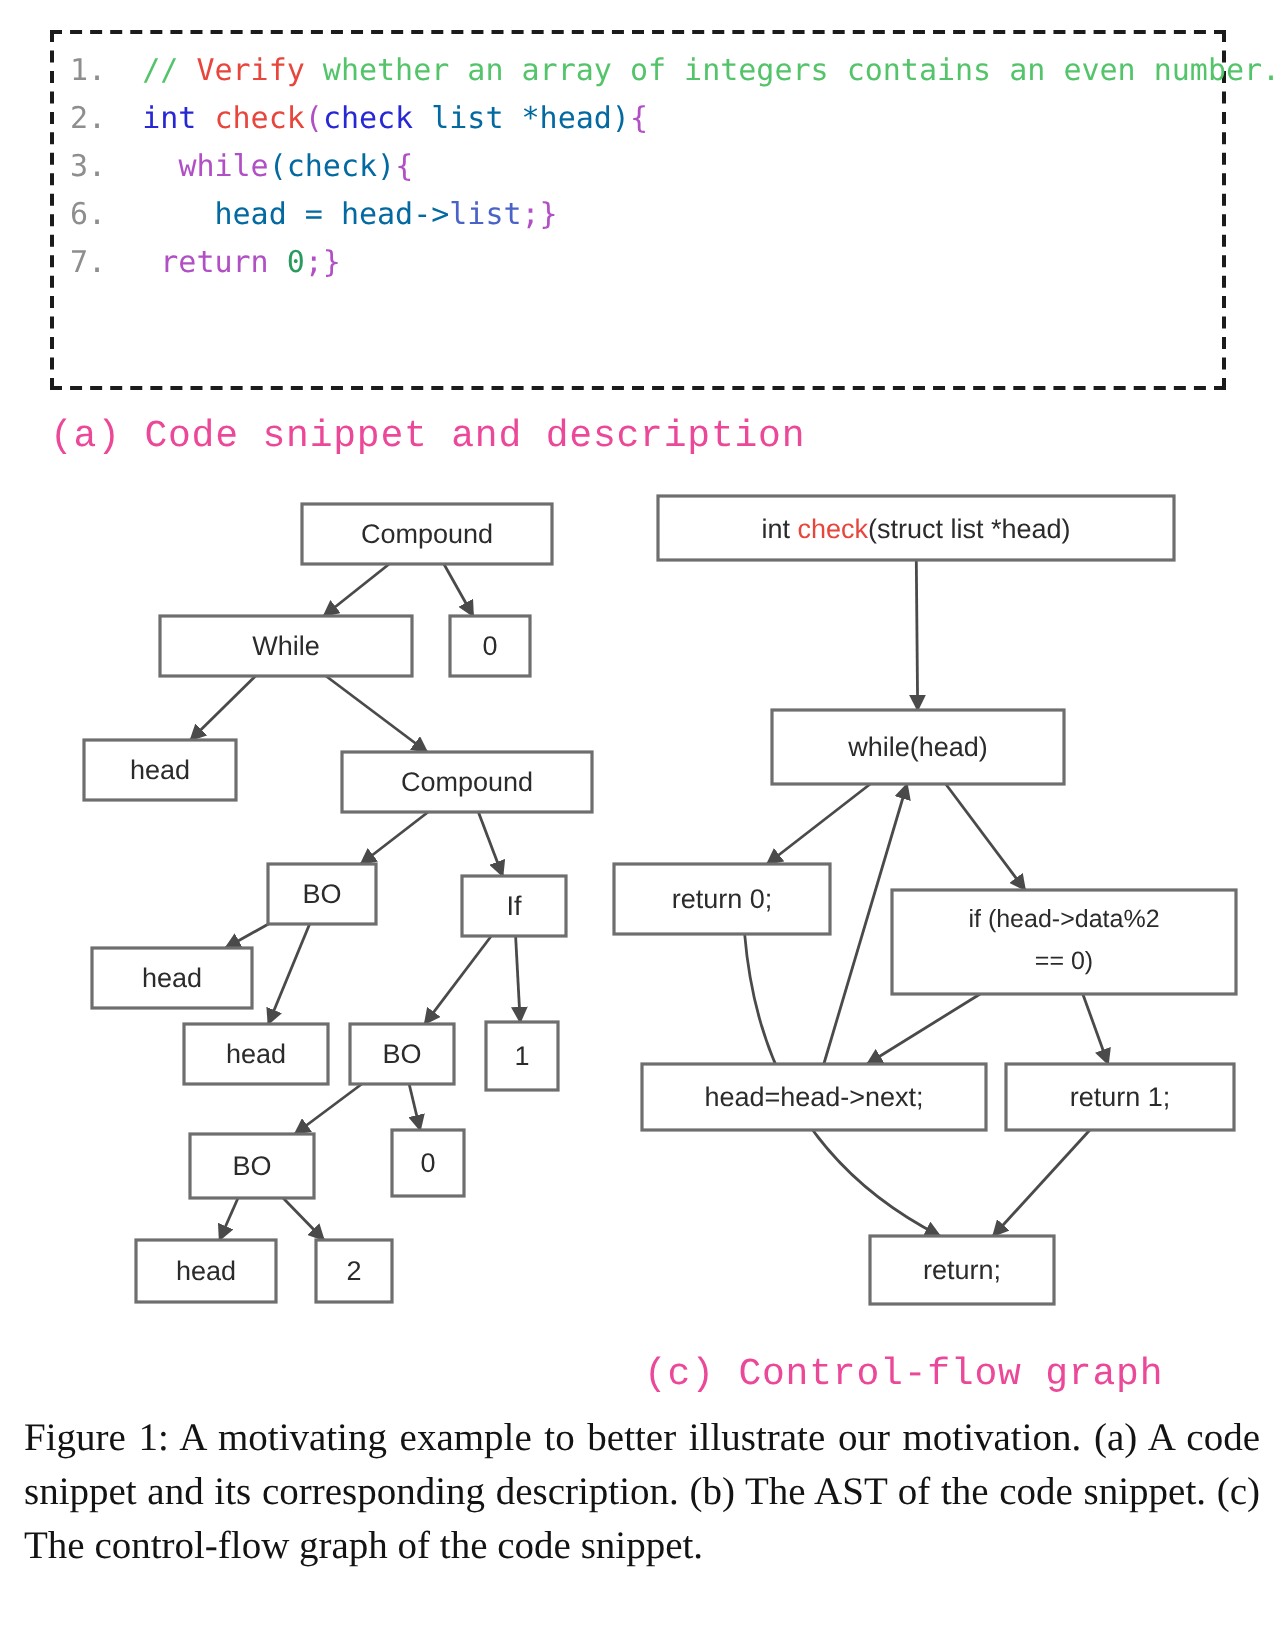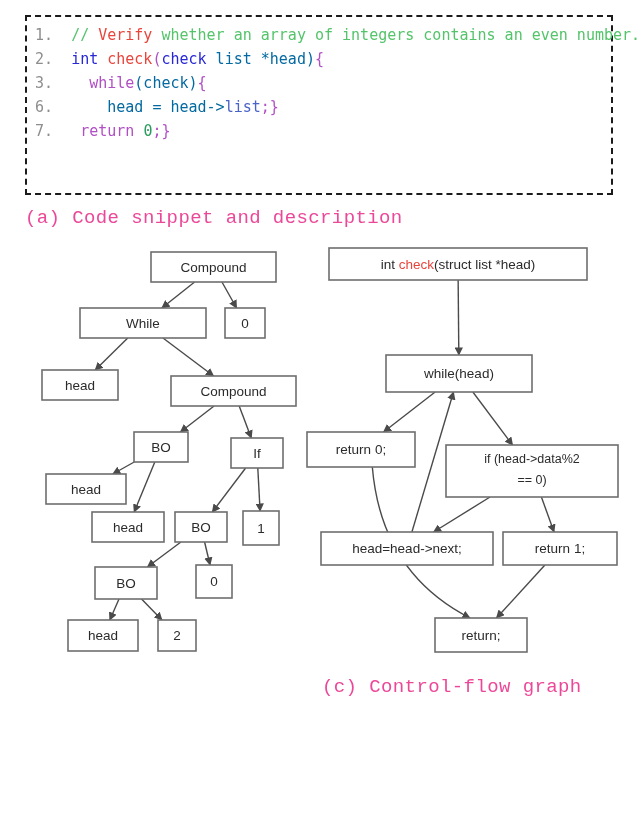--- a/index.html
+++ b/index.html
@@ -180,15 +180,16 @@
           <rect x="487" y="296" width="114" height="33" class="nodebox"></rect>
           <text x="544" y="313.5" class="nodetxt">return 1;</text>
           <rect x="419" y="382" width="92" height="34" class="nodebox"></rect>
           <text x="465" y="400" class="nodetxt">return;</text>
         </g>
     </svg>
   </div>
 
   <div class="subcap" id="cap-c">(c) Control-flow graph</div>
 
+  <div class="figcap">Figure 1: A motivating example to better illustrate our motivation. (a) A code snippet and its corresponding description. (b) The AST of the code snippet. (c) The control-flow graph of the code snippet.</div>
   <div class="watermark">头条 @慕测科技</div>
 
 </div>
 
 </body></html>

